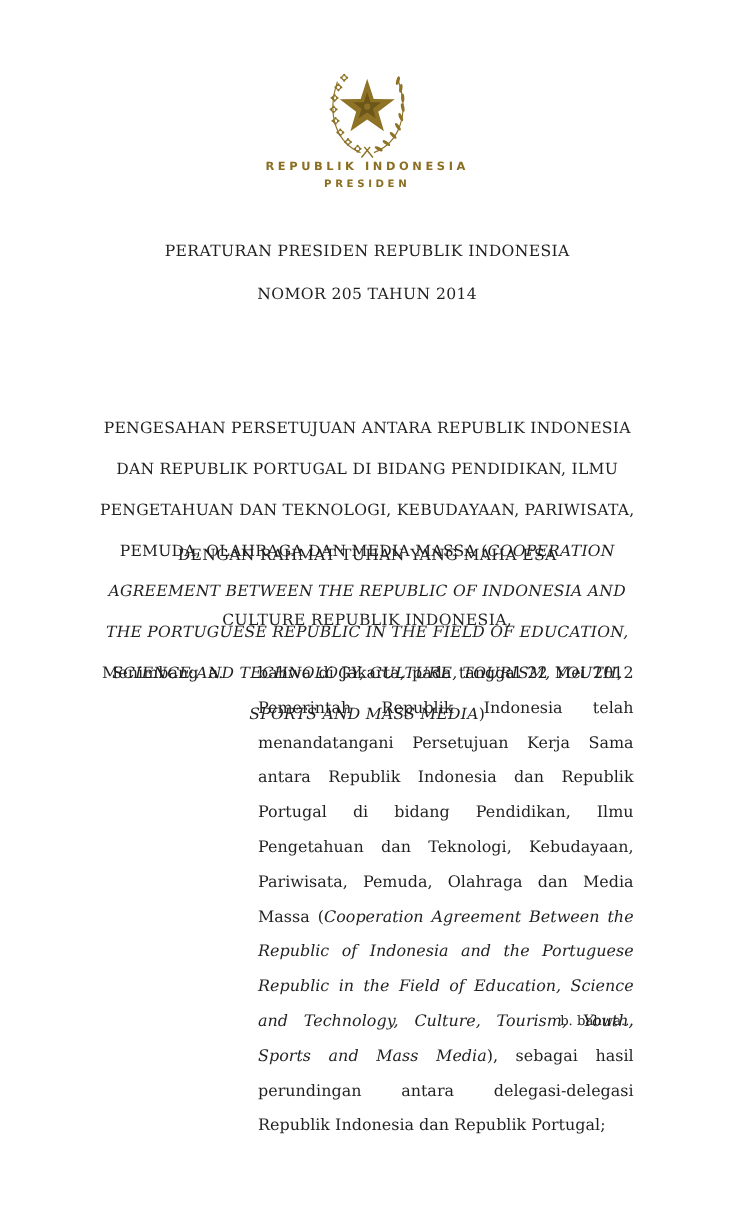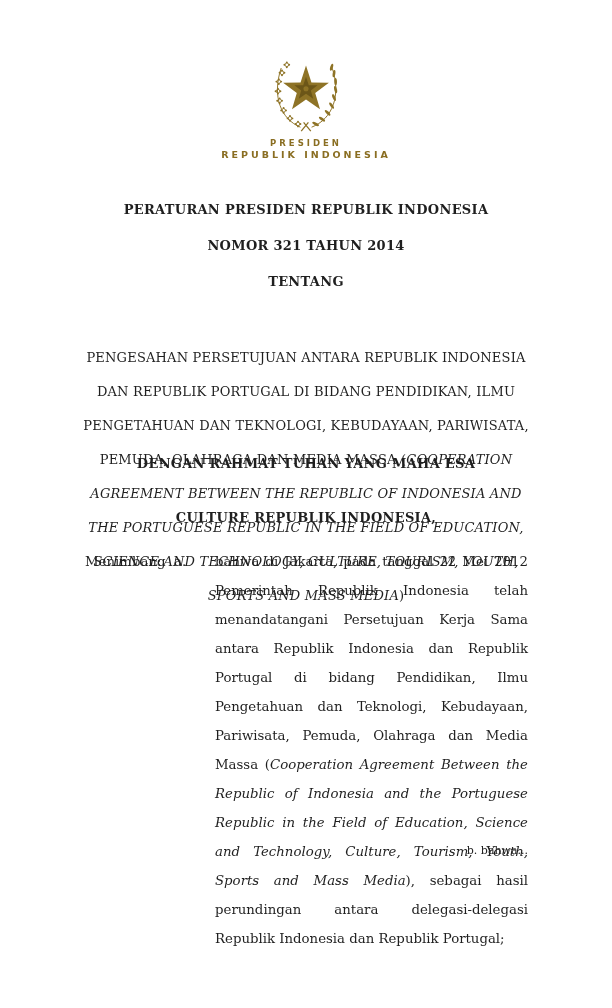--- a/index.html
+++ b/index.html
@@ -17,21 +17,21 @@
   .gold-line {
     font-family:"DejaVu Sans", sans-serif;
     font-weight:bold;
     color:#8a6e22;
     letter-spacing:3px;
     line-height:11px;
   }
   .gold-line.l1 { font-size:8.5px; margin-top:4px; }
   .gold-line.l2 { font-size:9.5px; }
   
-  .center-line { position:absolute; left:0; right:0; text-align:center; font-size:13px; letter-spacing:0.3px;font-weight:bold; }
+  .center-line { position:absolute; left:0; right:0; text-align:center; font-size:13px; letter-spacing:0.3px; }
   .h-peraturan { top:202px; }
   .h-nomor     { top:238px; }
   .h-tentang   { top:274px; }
   
   .subject {
     position:absolute; top:309px; left:78px; right:78px;
     text-align:center; font-size:13px; line-height:34px; letter-spacing:0.2px;margin-top:32px;
   }
   .subject .it { font-style:italic; }
   
@@ -96,27 +96,26 @@
       <use href="#leaf" transform="translate(92,39) rotate(-2)"></use>
       <use href="#leaf" transform="translate(90,29) rotate(8)"></use>
       <use href="#leaf" transform="translate(87,21) rotate(16)"></use>
 
       <path d="M49 101 L58 90 M61 101 L52 90" stroke="#8e7326" stroke-width="1.6" fill="none"></path>
 
       <path d="M55,19 L61.8,40.1 L83.6,40.3 L66.5,53.4 L72.5,73.7 L55,61.5 L37.5,73.7 L43.5,53.4 L26.4,40.3 L48.2,40.1 Z" fill="#8e7326"></path>
       <path d="M55,33 L58.5,43.5 L69.5,43.6 L61,50.2 L64,60.3 L55,54.2 L46,60.3 L49,50.2 L40.5,43.6 L51.5,43.5 Z" fill="#6c5618"></path>
       <circle cx="55" cy="48" r="3.2" fill="#8e7326"></circle>
     </svg>
+    <div class="gold-line l2">REPUBLIK INDONESIA</div>
     <div class="gold-line l1">PRESIDEN</div>
-    <div class="gold-line l2">REPUBLIK INDONESIA</div>
   </div>
 
   <div class="center-line h-peraturan">PERATURAN PRESIDEN REPUBLIK INDONESIA</div>
-  <div class="center-line h-nomor">NOMOR 321 TAHUN 2014</div>
-  <div class="center-line h-tentang">TENTANG</div>
+  <div class="center-line h-nomor">NOMOR 205 TAHUN 2014</div>
 
   <div class="subject">
     <span>PENGESAHAN PERSETUJUAN ANTARA REPUBLIK INDONESIA DAN REPUBLIK PORTUGAL DI BIDANG PENDIDIKAN, ILMU PENGETAHUAN DAN TEKNOLOGI, KEBUDAYAAN, PARIWISATA, PEMUDA, OLAHRAGA DAN MEDIA MASSA (</span><span class="it">COOPERATION AGREEMENT BETWEEN THE REPUBLIC OF INDONESIA AND THE PORTUGUESE REPUBLIC IN THE FIELD OF EDUCATION, SCIENCE AND TECHNOLOGY, CULTURE, TOURISM, YOUTH, SPORTS AND MASS MEDIA</span><span>)</span>
   </div>
 
   <div class="center-line h-rahmat">DENGAN RAHMAT TUHAN YANG MAHA ESA</div>
   <div class="center-line h-presiden">CULTURE REPUBLIK INDONESIA,</div>
 
   <div class="consider">
     <span class="label">Menimbang</span>

